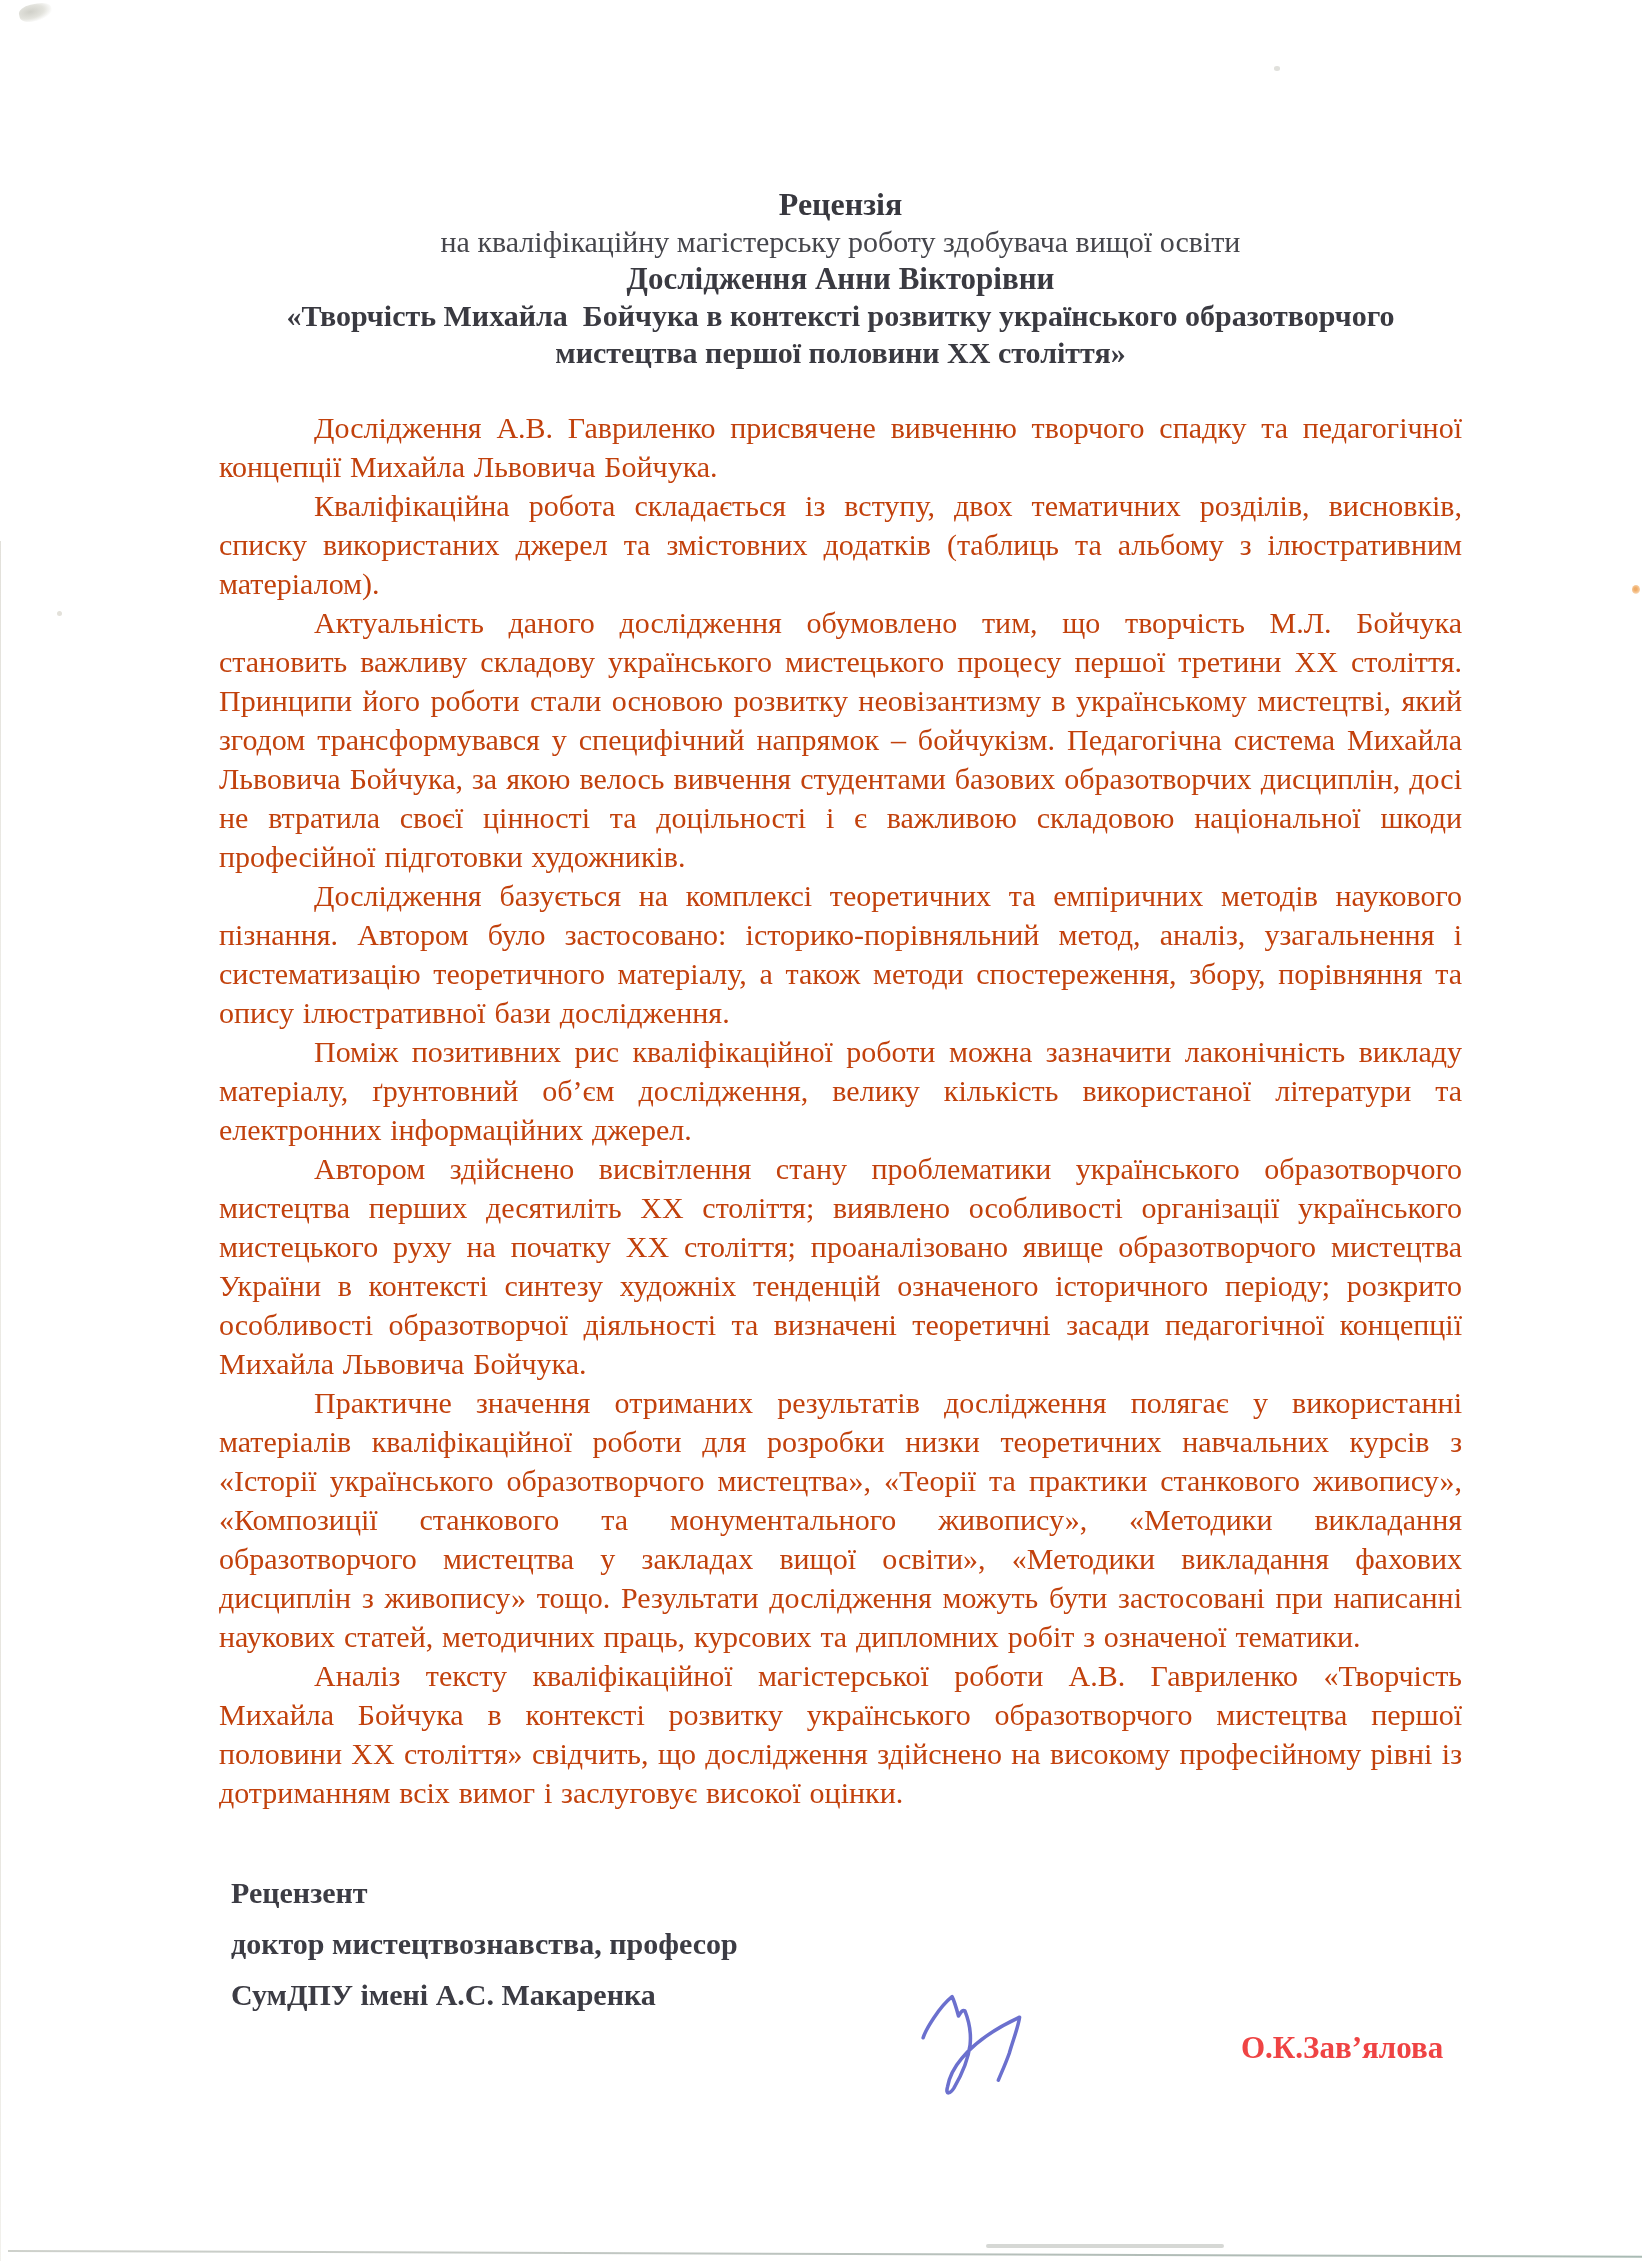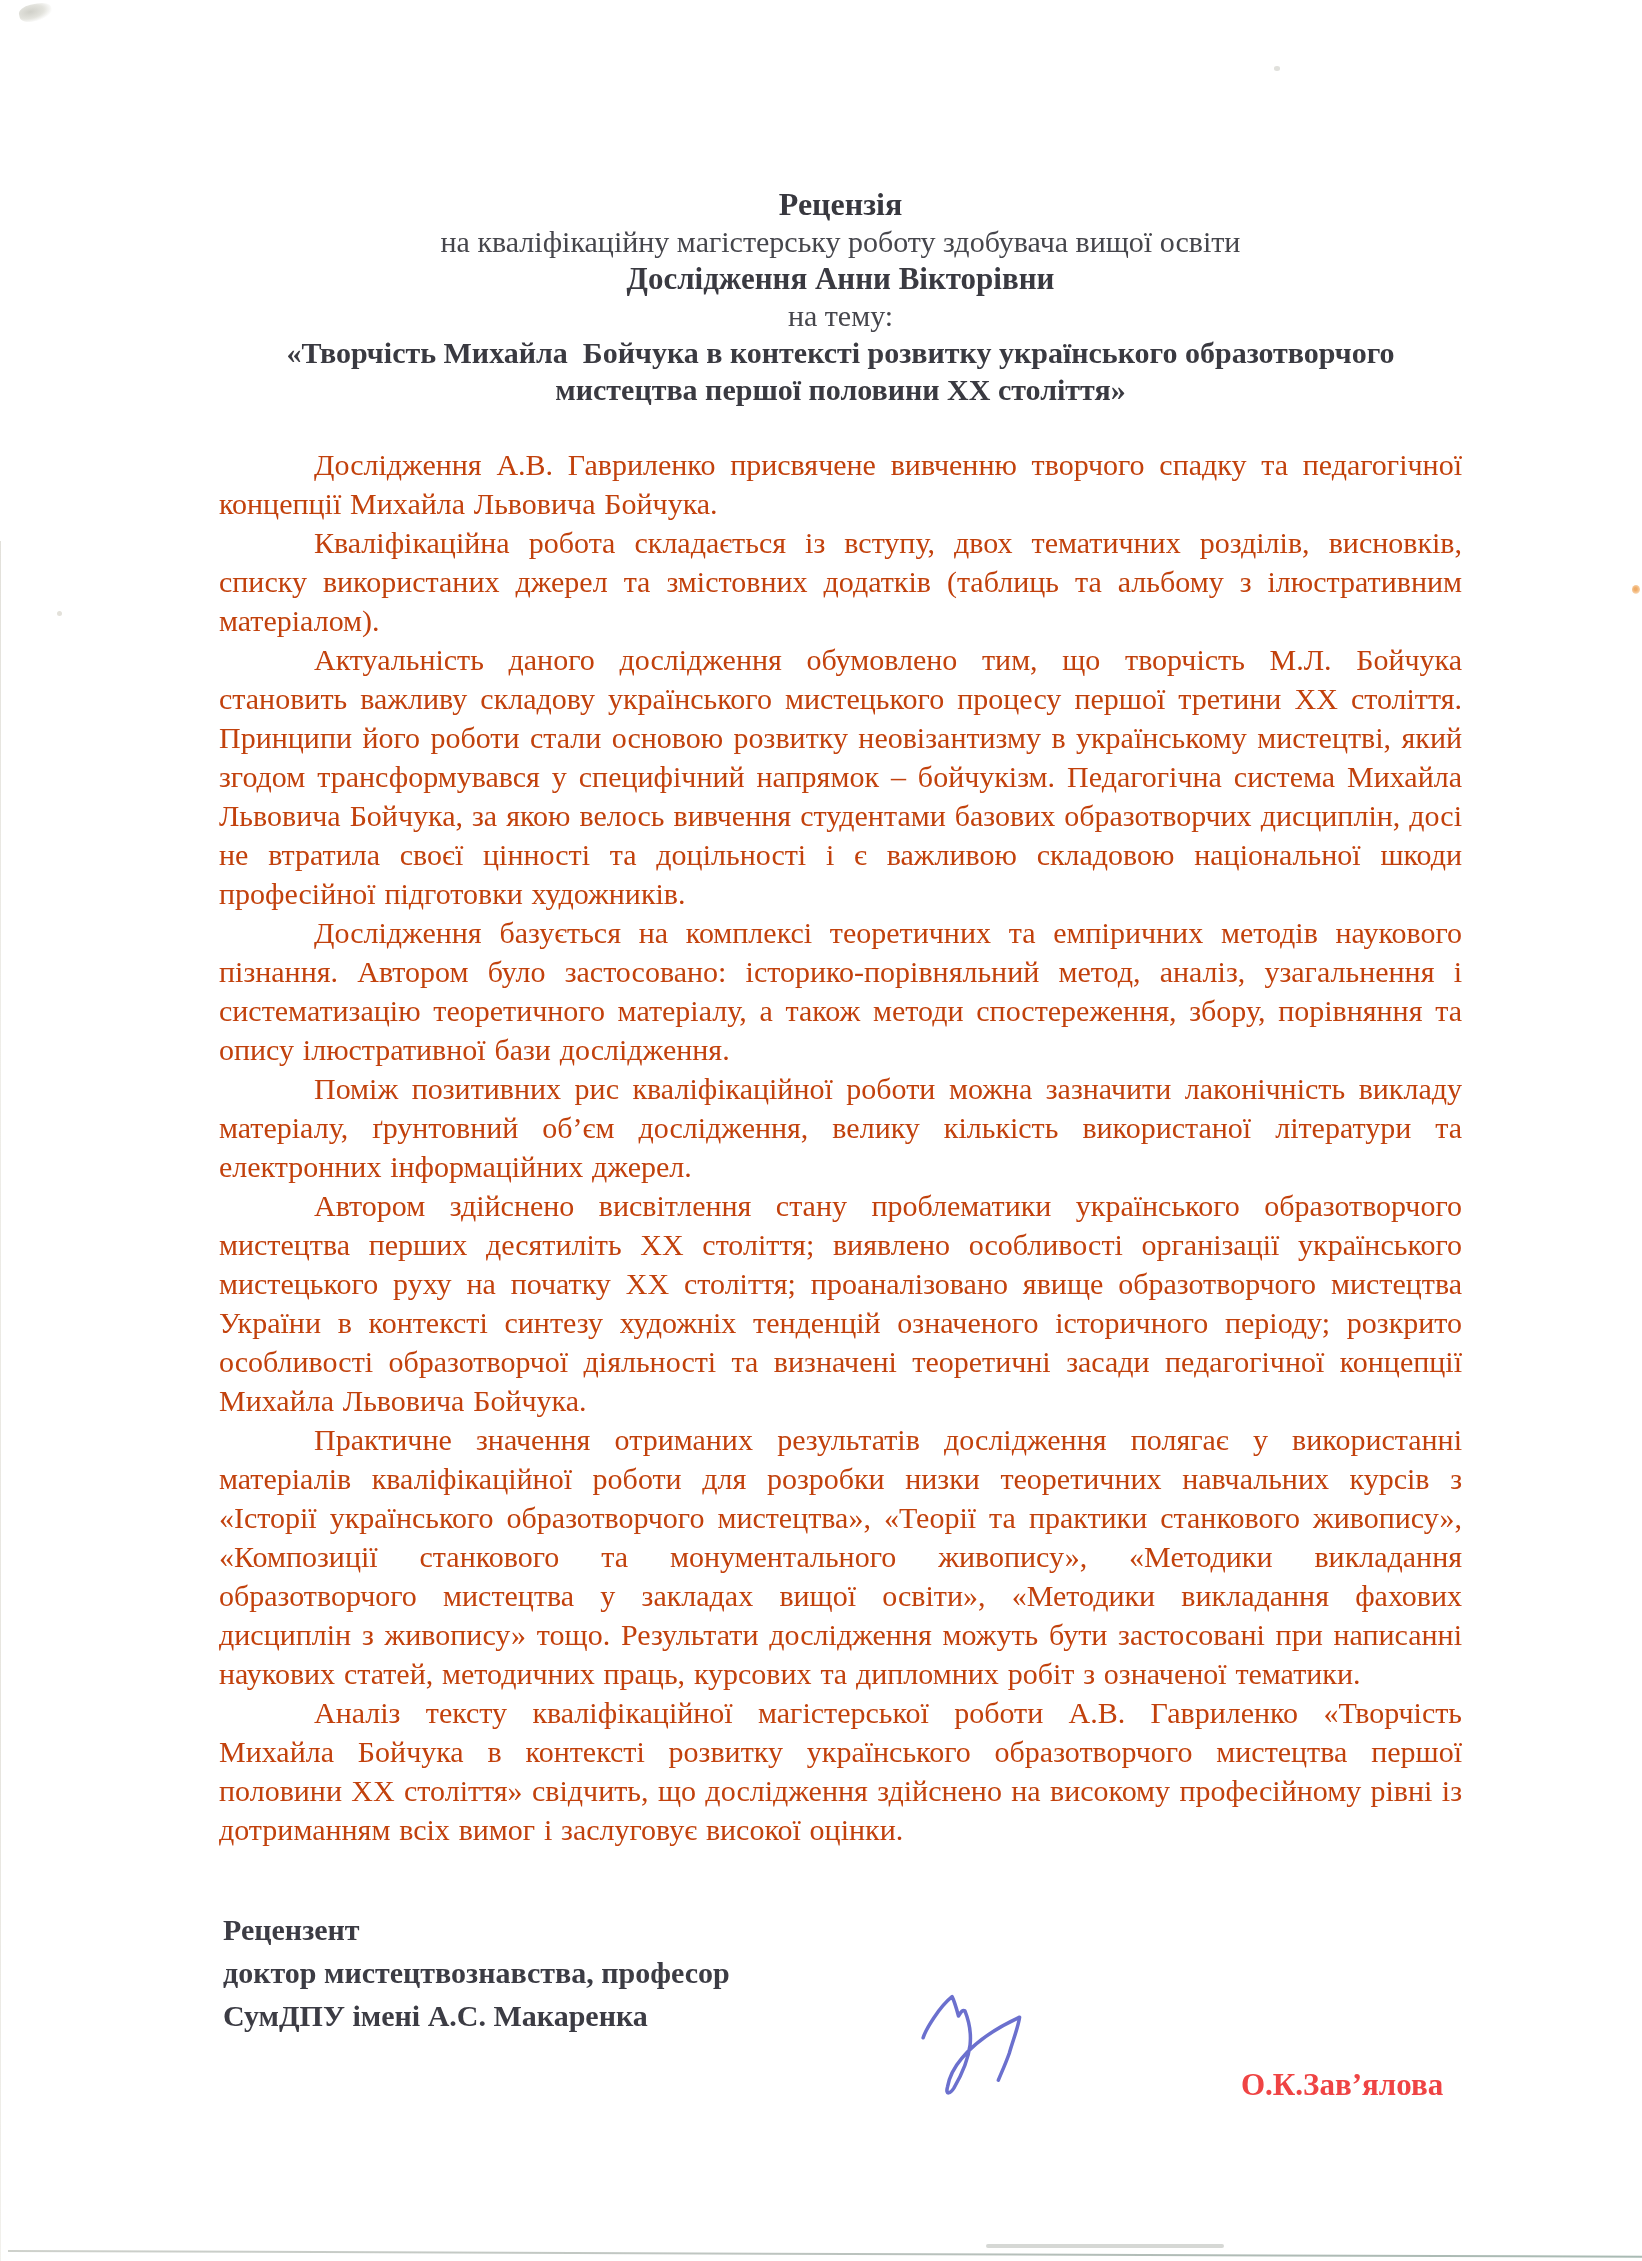--- a/index.html
+++ b/index.html
@@ -42,21 +42,21 @@
   
   .sig-block {
     margin-top: 61px;
     position: relative;
     font-weight: bold;
     font-size: 30px;
     line-height: 39px;
     color: #3c3c44;
     height: 193px;
   }
-  .sig-line { margin: 4px; }
+  .sig-line { margin: 12px; }
   .sig-name {
     position: absolute;
     left: 1022px; top: 155px;
     font-weight: bold;
     color: #ef4444;
     font-size: 31px;
     line-height: 39px;
     white-space: nowrap;
   }
 
@@ -121,21 +121,20 @@
   <div class="scan-left-edge"></div>
   <div class="scan-bottom-smudge"></div>
   <div class="scan-bottom-line"></div>
 
   <div class="content">
 
     <div class="title-block">
       <div class="title-line tl-main">Рецензія</div>
       <div class="title-line">на кваліфікаційну магістерську роботу здобувача вищої освіти</div>
       <div class="title-line tl-name">Дослідження Анни Вікторівни</div>
-      <div class="title-line">на тему:</div>
       <div class="title-line tl-topic">«Творчість Михайла  Бойчука в контексті розвитку українського образотворчого</div>
       <div class="title-line tl-topic">мистецтва першої половини ХХ століття»</div>
     </div>
 
     <div class="body-text">
       <p>Дослідження А.В. Гавриленко присвячене вивченню творчого спадку та педагогічної концепції Михайла Львовича Бойчука.</p>
       <p>Кваліфікаційна робота складається із вступу, двох тематичних розділів, висновків, списку використаних джерел та змістовних додатків (таблиць та альбому з ілюстративним матеріалом).</p>
       <p>Актуальність даного дослідження обумовлено тим, що творчість М.Л. Бойчука становить важливу складову українського мистецького процесу першої третини ХХ століття. Принципи його роботи стали основою розвитку неовізантизму в українському мистецтві, який згодом трансформувався у специфічний напрямок – бойчукізм. Педагогічна система Михайла Львовича Бойчука, за якою велось вивчення студентами базових образотворчих дисциплін, досі не втратила своєї цінності та доцільності і є важливою складовою національної шкоди професійної підготовки художників.</p>
       <p>Дослідження базується на комплексі теоретичних та емпіричних методів наукового пізнання. Автором було застосовано: історико-порівняльний метод, аналіз, узагальнення і систематизацію теоретичного матеріалу, а також методи спостереження, збору, порівняння та опису ілюстративної бази дослідження.</p>
       <p>Поміж позитивних рис кваліфікаційної роботи можна зазначити лаконічність викладу матеріалу, ґрунтовний об’єм дослідження, велику кількість використаної літератури та електронних інформаційних джерел.</p>

